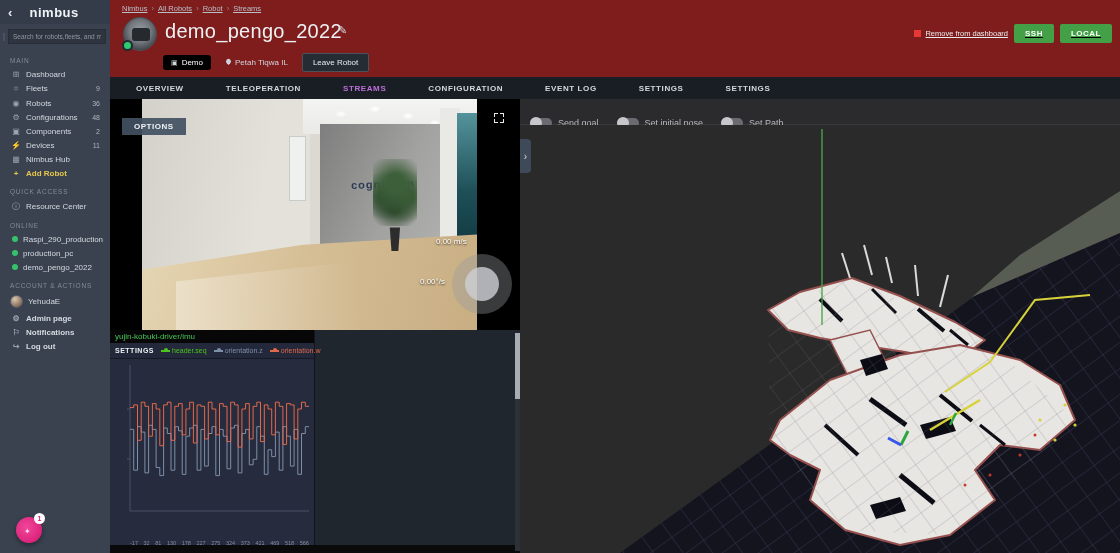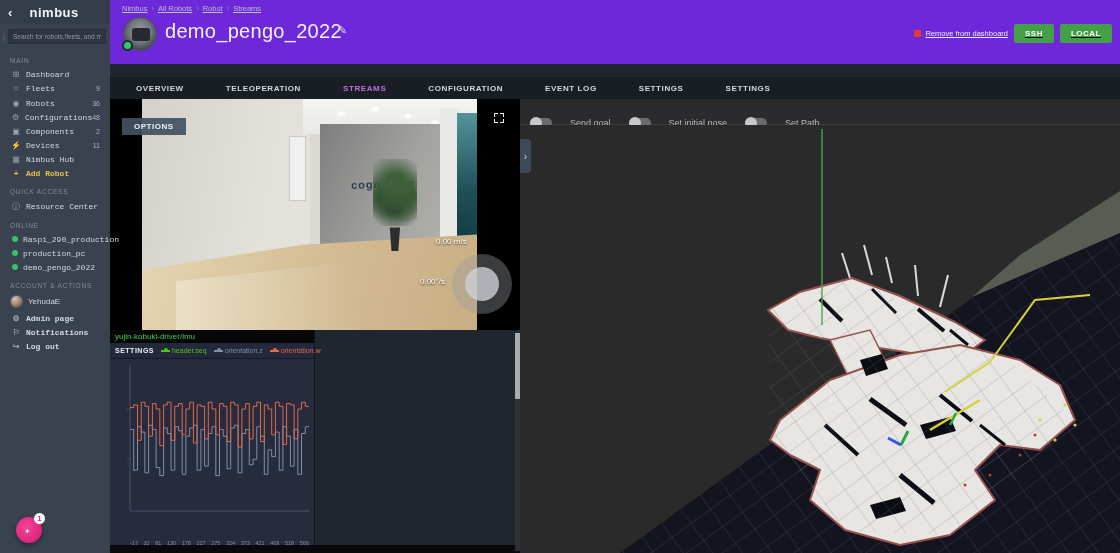--- a/index.html
+++ b/index.html
@@ -11,35 +11,35 @@
   .logo-row { height:24px; display:flex; align-items:center; padding:0 8px; background:#343c49; }
   .back-chevron { color:#e8ecf0; font-size:13px; font-weight:bold; cursor:pointer; margin-right:8px; }
   .logo-text { font-size:13px; font-weight:bold; color:#f2f5f8; letter-spacing:.5px; flex:1; text-align:center; margin-right:14px; }
   .search-row { display:flex; align-items:center; padding:5px 4px 5px 3px; }
   .search-side { width:8px; height:8px; background:#4a5260; margin-right:3px; }
   .search-input { flex:1; background:#2e3540; border:1px solid #272e38; color:#aab2bc; font-size:6.5px; padding:3px 4px; outline:none; }
   .search-input::placeholder { color:#8f98a3; }
   .section-label { font-size:6.5px; color:#828b97; letter-spacing:.8px; padding:8px 10px 3px 10px; text-transform:uppercase; }
   .nav-item { display:flex; align-items:center; padding:2.5px 10px; font-size:8px; cursor:pointer; }
   .nav-item .nicon { width:12px; font-size:8px; color:#9aa3b0; margin-right:4px; text-align:center; }
-  .nav-item .nlabel { flex:1; color:#d3d9df;font-family:Liberation Mono, monospace; }
+  .nav-item .nlabel { flex:1; color:#d3d9df; }
   .nav-item .ncount { font-size:7px; color:#aeb6bf; }
   .nav-item.accent .nlabel, .nav-item.accent .nicon { color:#e4c64d; font-weight:bold; }
   .online-dot { width:6px; height:6px; border-radius:50%; background:#35c26b; margin-right:5px; margin-left:2px; flex:none; }
   .user-row { display:flex; align-items:center; padding:3px 10px; font-size:8px; }
   .user-avatar { width:13px; height:13px; border-radius:50%; background:radial-gradient(circle at 35% 30%, #d8c6b2, #8a6f58 70%, #4a3a2c); margin-right:5px; border:1px solid #59616e; }
   .user-name { color:#d3d9df; }
   .account-item { font-weight:bold; }
   .chat-fab { position:absolute; left:16px; bottom:10px; width:26px; height:26px; border-radius:50%; background:radial-gradient(circle at 40% 40%, #f0479a, #d4146e); cursor:pointer; box-shadow:0 2px 5px rgba(0,0,0,.4); }
   .chat-fab .spark { position:absolute; left:8px; top:10px; color:#ffd7ea; font-size:8px; }
   .chat-badge { position:absolute; right:-3px; top:-4px; width:11px; height:11px; background:#fff; color:#e0187a; border-radius:50%; font-size:7px; font-weight:bold; display:flex; align-items:center; justify-content:center; }
 
   
   .main { position:absolute; left:110px; top:0; width:1010px; height:553px; }
-  .header { position:absolute; left:0; top:0; width:1010px; height:64px; background:#6d28d9; }
+  .header { position:absolute; left:0; top:0; width:1010px; height:77px; background:#7f1d1d; }
   .breadcrumb { position:absolute; left:12px; top:4px; font-size:7.5px; color:#b9bfc7; }
   .crumb { text-decoration:underline; cursor:pointer; }
   .crumb + .crumb::before { content:"›"; margin:0 4px; color:#8b939e; text-decoration:none; display:inline-block; }
   .robot-avatar { position:absolute; left:13px; top:17px; width:34px; height:34px; border-radius:50%; background:radial-gradient(circle at 50% 42%, #9aa0a6 0%, #73787e 45%, #3c4046 80%); border:1px solid #4a5058; }
   .robot-avatar .inner { position:absolute; left:8px; top:10px; width:18px; height:13px; border-radius:3px; background:#26292d; }
   .robot-status-dot { position:absolute; left:-2px; bottom:-1px; width:11px; height:11px; border-radius:50%; background:#2ecc71; border:2px solid #232a32; }
   .robot-title { position:absolute; left:55px; top:20px; font-size:20px; color:#eef1f4; font-weight:400; letter-spacing:.3px; }
   .edit-pencil { position:absolute; left:228px; top:24px; font-size:11px; color:#cfd4da; cursor:pointer; }
   .meta-row { position:absolute; left:53px; top:53px; display:flex; align-items:center; gap:14px; }
   .demo-pill { display:flex; align-items:center; gap:4px; background:#000; color:#fff; font-size:8px; padding:3px 8px; border-radius:3px; cursor:pointer; }
@@ -109,21 +109,21 @@
   .gauge-percent { position:absolute; left:0; top:82px; width:205px; text-align:center; font-size:28px; color:#fff; }
   .gauge-value { position:absolute; left:0; top:116px; width:205px; text-align:center; font-size:11px; color:#8a93a8; }
   .gauge-caption { position:absolute; left:0; top:186px; width:205px; text-align:center; font-size:10px; color:#dde1e8; }
   .bottom-strip { position:absolute; left:0; top:545px; width:410px; height:8px; background:#0a0a0a; }
   .col-scrollbar { position:absolute; left:405px; top:333px; width:5px; height:218px; background:#2c3138; }
   .col-scrollbar .thumb { position:absolute; left:0; top:0; width:5px; height:66px; background:#a8adb5; cursor:pointer; }
 
   
   .map3d { position:absolute; left:410px; top:99px; width:600px; height:454px; background:#2a2a2a; }
   .toggles-bar { position:absolute; left:0; top:0; width:600px; height:26px; background:#2b2b2e; border-bottom:1px solid #3a3a3e; display:flex; align-items:center; gap:18px; padding-left:10px; }
-  .toggle { display:flex; align-items:center; gap:18px; cursor:pointer;margin-top:23px; }
+  .toggle { display:flex; align-items:center; gap:6px; cursor:pointer;margin-top:23px; }
   .toggle-pill { width:22px; height:10px; border-radius:6px; background:#6a6a70; position:relative; }
   .toggle-pill::before { content:""; position:absolute; left:0; top:-1px; width:12px; height:12px; border-radius:50%; background:#c7c7cb; }
   .toggle-label { color:#b8b8bc; font-size:9px; }
   .scene3d { position:absolute; left:0; top:26px; width:600px; height:428px; cursor:grab; }
   .expander-tab { position:absolute; left:0; top:40px; width:11px; height:34px; background:#3f4a58; border-radius:0 4px 4px 0; color:#cfd6de; font-size:10px; display:flex; align-items:center; justify-content:center; cursor:pointer; z-index:3; }
 </style>
 </head>
 <body>
 
 <div class="screen">
@@ -252,20 +252,31 @@
     <div class="header">
       <div class="breadcrumb">
         
       <span class="crumb">Nimbus</span><span class="crumb">All Robots</span><span class="crumb">Robot</span><span class="crumb">Streams</span></div>
       <div class="robot-avatar">
         <span class="inner"></span>
         <span class="robot-status-dot"></span>
       </div>
       <div class="robot-title">demo_pengo_2022</div>
       <div class="edit-pencil">✎</div>
+      <div class="meta-row">
+        <div class="demo-pill">
+          <span class="bot-ico">▣</span>
+          <span>Demo</span>
+        </div>
+        <div class="location">
+          <span class="pin-ico"></span>
+          <span>Petah Tiqwa IL</span>
+        </div>
+        <button class="leave-btn">Leave Robot</button>
+      </div>
       <div class="hdr-right">
         <div class="remove-link">
           <span class="remove-sq"></span>
           <span class="remove-text">Remove from dashboard</span>
         </div>
         <button class="grn-btn">SSH</button>
         <button class="grn-btn">LOCAL</button>
       </div>
     </div>
 

